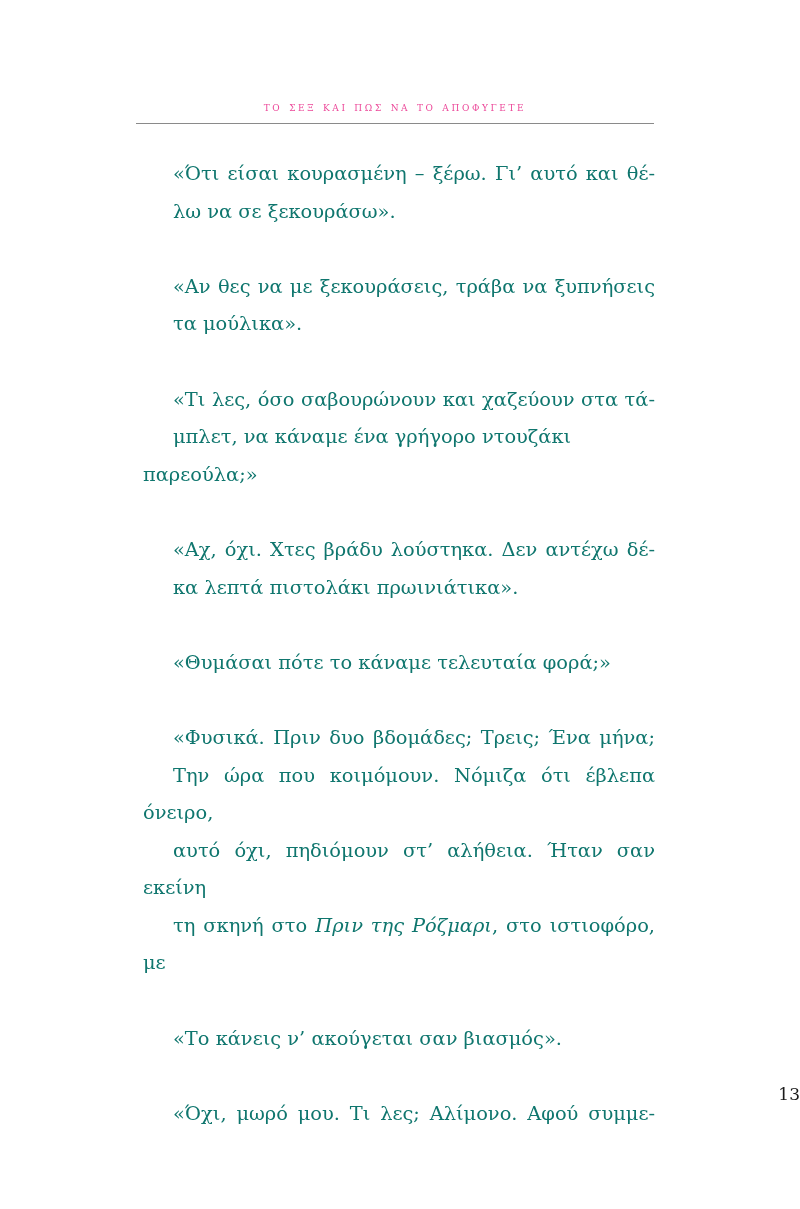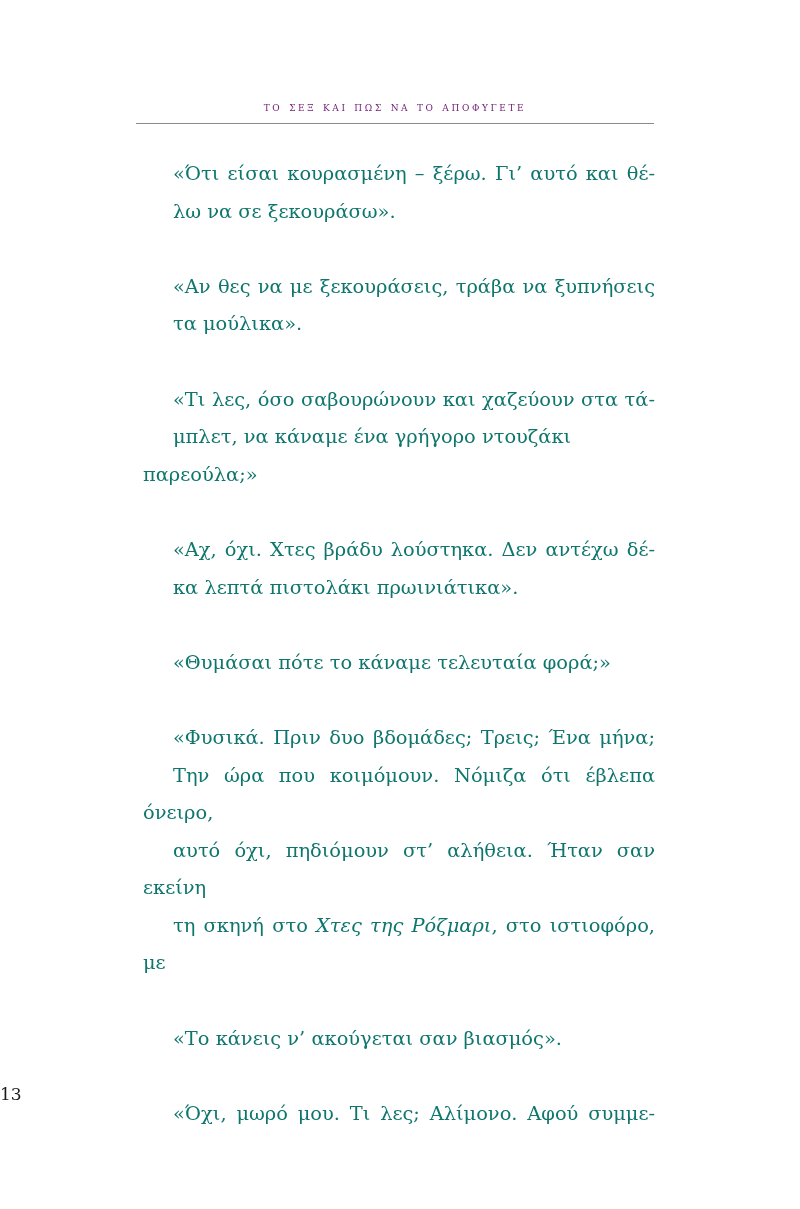--- a/index.html
+++ b/index.html
@@ -32,21 +32,21 @@
     left: 136px;
     top: 96px;
     width: 518px;
     text-align: center;
   }
   .running-head-text {
     display: inline-block;
     font-family: "DejaVu Serif", "Liberation Serif", serif;
     font-size: 13.2px;
     letter-spacing: 2.6px;
-    color: #701a75;
+    color: #ec4899;
     font-variant: small-caps;
     text-transform: lowercase;
     white-space: nowrap;
   }
   .rule {
     position: absolute;
     left: 136px;
     top: 123px;
     width: 518px;
     height: 1px;
@@ -95,21 +95,21 @@
   .ital {
     font-style: italic;
   }
 
   
   .folio {
     position: absolute;
     left: 0;
     top: 1084px;
     width: 800px;
-    text-align: left;
+    text-align: right;
     font-size: 17px;
     color: #1a1a1a;
     font-family: "DejaVu Serif", "Liberation Serif", serif;
   }
 </style>
 </head>
 <body>
 
 <div class="page">
 
@@ -141,21 +141,21 @@
     </p>
 
     <p class="para">
       <span class="line last indent">«Θυμάσαι πότε το κάναμε τελευταία φορά;»</span>
     </p>
 
     <p class="para">
       <span class="line justify indent">«Φυσικά. Πριν δυο βδομάδες; Τρεις; Ένα μήνα;</span>
       <span class="line justify">Την ώρα που κοιμόμουν. Νόμιζα ότι έβλεπα όνειρο,</span>
       <span class="line justify">αυτό όχι, πηδιόμουν στ’ αλήθεια. Ήταν σαν εκείνη</span>
-      <span class="line justify"><span>τη σκηνή στο </span><span class="ital">Χτες της Ρόζμαρι</span><span>, στο ιστιοφόρο, με</span></span>
+      <span class="line justify"><span>τη σκηνή στο </span><span class="ital">Πριν της Ρόζμαρι</span><span>, στο ιστιοφόρο, με</span></span>
     </p>
 
     <p class="para">
       <span class="line last indent">«Το κάνεις ν’ ακούγεται σαν βιασμός».</span>
     </p>
 
     <p class="para">
       <span class="line justify indent">«Όχι, μωρό μου. Τι λες; Αλίμονο. Αφού συμμε-</span>
     </p>
 

